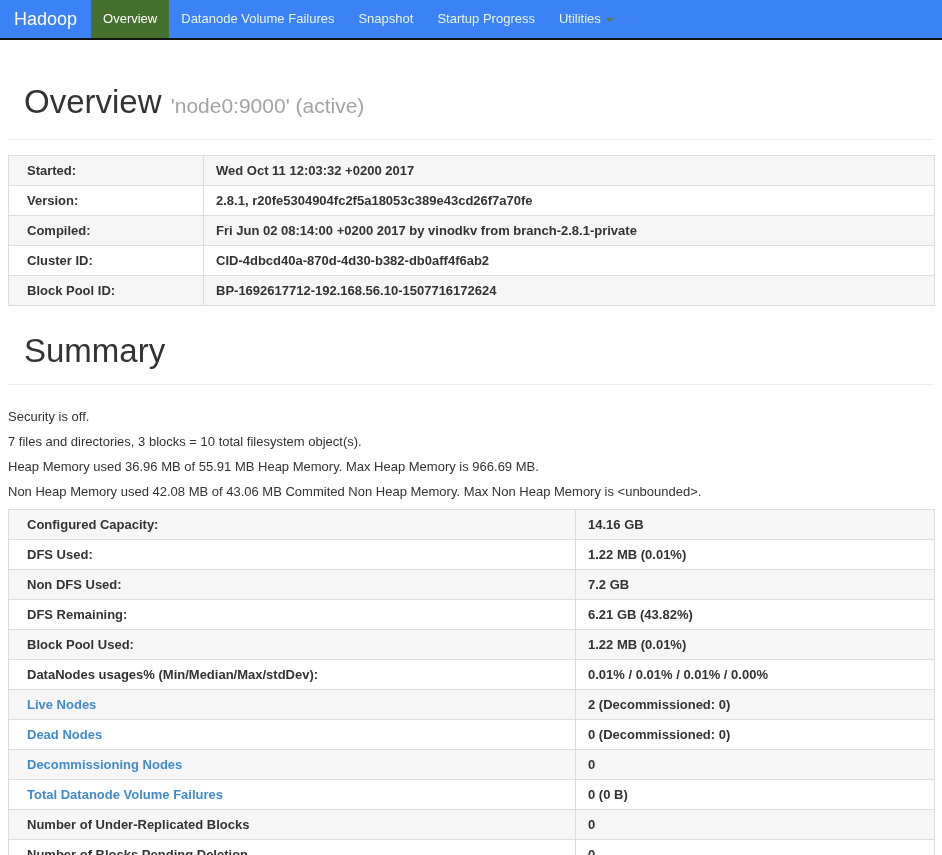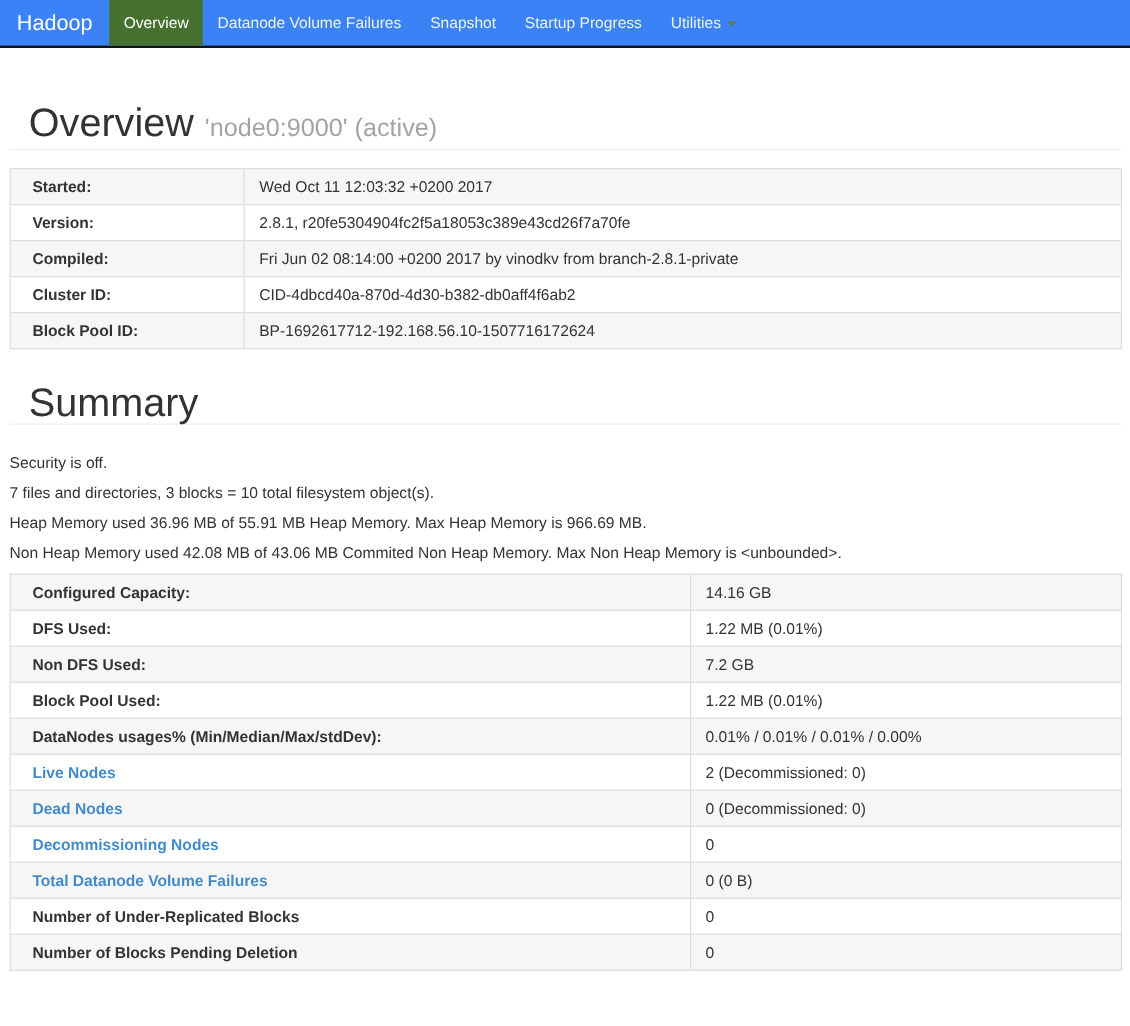--- a/index.html
+++ b/index.html
@@ -48,20 +48,21 @@
     border-right: 4px solid transparent;
     border-top: 4px solid #5d7b45;
     margin-left: 5px;
     vertical-align: middle;
   }
 
   
   .content { margin: 0 8px; }
   .page-header {
     margin-top: 45px;
+    padding-bottom: 16px;
     border-bottom: 1px solid #eee;
   }
   .page-header h1 {
     margin: 0;
     padding-left: 16px;
     font-size: 33px;
     line-height: 34px;
     font-weight: 400;
     color: #333;
   }
@@ -80,20 +81,21 @@
   .info-tbl  { margin-top: 15px; padding-left: 44px; }
   .stats-tbl { margin-top: 6px; }
   .tbl th, .tbl td {
     border: 1px solid #ddd;
     padding: 8px 12px;
     text-align: left;
     font-size: 13px;
     line-height: 13px;
     vertical-align: middle;
     overflow: hidden;
+    font-weight: bold;
   }
   .tbl th { padding-left: 18px; font-weight: 700; color: #333; }
   .tbl tbody tr:nth-child(odd) { background: #f6f6f6; }
   .info-tbl  col.c1 { width: 195px; }
   .stats-tbl col.c1 { width: 567px; }
   .tbl th a { color: #428bca; font-weight: 700; text-decoration: none; cursor: pointer; }
 </style>
 </head>
 <body>
 
@@ -176,20 +178,24 @@
         </tr>
         <tr>
           <th>DFS Used:</th>
           <td>1.22 MB (0.01%)</td>
         </tr>
         <tr>
           <th>Non DFS Used:</th>
           <td>7.2 GB</td>
         </tr>
         <tr>
+          <th>DFS Remaining:</th>
+          <td>6.21 GB (43.82%)</td>
+        </tr>
+        <tr>
           <th>Block Pool Used:</th>
           <td>1.22 MB (0.01%)</td>
         </tr>
         <tr>
           <th>DataNodes usages% (Min/Median/Max/stdDev):</th>
           <td>0.01% / 0.01% / 0.01% / 0.00%</td>
         </tr>
         <tr>
           <th><a>Live Nodes</a></th>
           <td>2 (Decommissioned: 0)</td>

